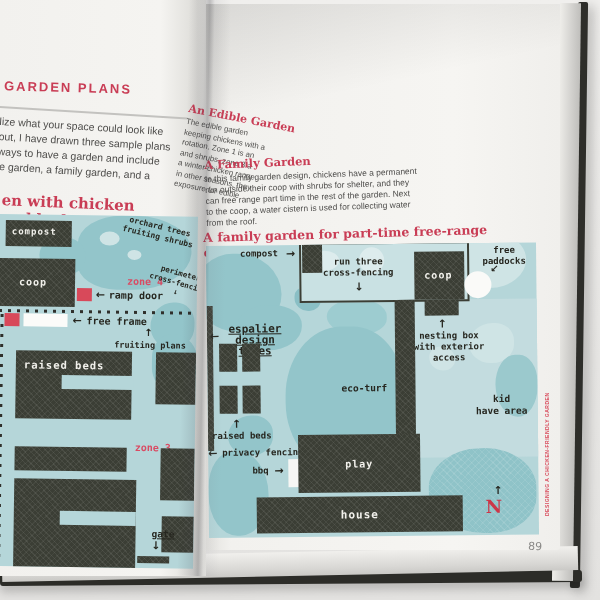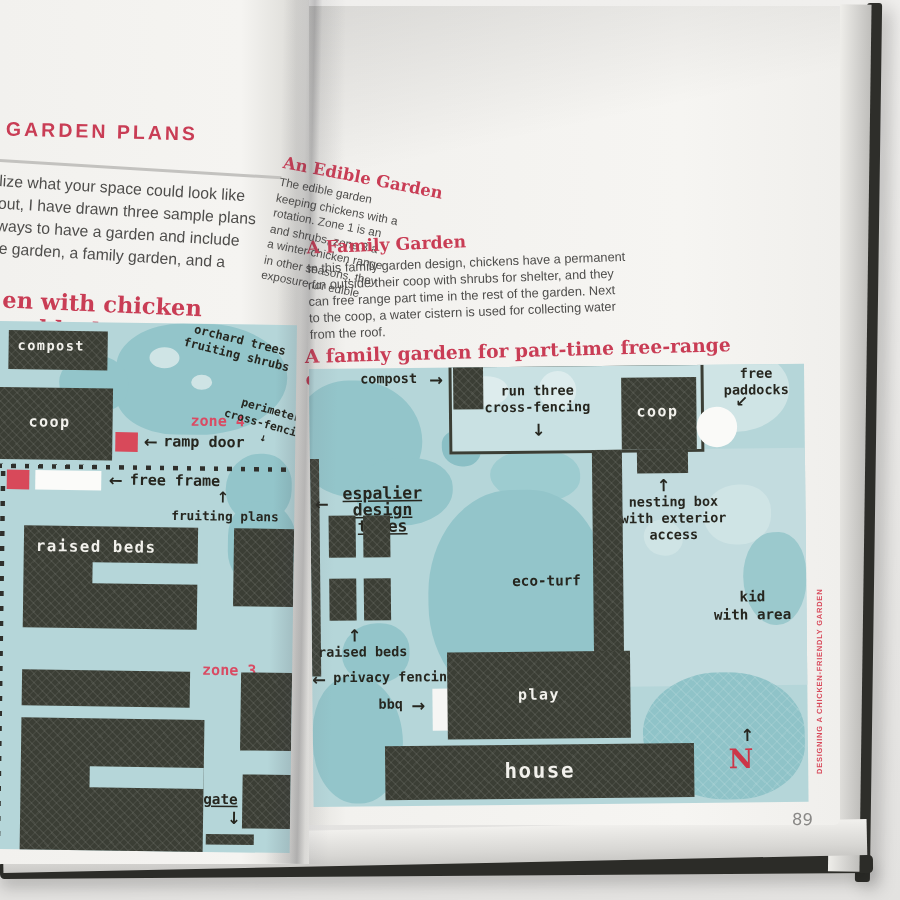--- a/index.html
+++ b/index.html
@@ -108,21 +108,21 @@
       <div class="abs dark" style="left:158px;top:136px;width:40px;height:52px;"></div>
 
       <div class="lbl redlbl" style="left:138px;top:226px;font-size:10px;">zone 3</div>
 
       <div class="abs dark" style="left:18px;top:232px;width:112px;height:24px;"></div>
       <div class="abs dark" style="left:18px;top:264px;width:122px;height:90px;"></div>
       <div class="abs" style="left:64px;top:296px;width:76px;height:14px;background:#b5d6d9;"></div>
       <div class="abs dark" style="left:164px;top:232px;width:34px;height:52px;"></div>
       <div class="abs dark" style="left:166px;top:300px;width:32px;height:36px;"></div>
 
-      <div class="lbl" style="left:140px;top:312px;font-size:9.5px;text-decoration:underline;">gate</div>
+      <div class="lbl" style="left:156px;top:312px;font-size:9.5px;text-decoration:underline;">gate</div>
       <div class="arr" style="left:156px;top:323px;font-size:11px;">↓</div>
       <div class="abs dark" style="left:142px;top:340px;width:32px;height:7px;"></div>
     </div>
   </div>
 
   <div class="abs" id="right-page" style="left:206px;top:4px;width:354px;height:546px;background:linear-gradient(90deg,#e3e2de 0%,#f2f1ee 7%,#f6f5f2 70%,#f0efec 100%);border-radius:0 6px 4px 0;">
 
     <div class="abs" style="left:-16px;top:98px;width:155px;transform:rotate(11deg);transform-origin:left top;">
       <div class="serif-red" style="font-size:11px;">An Edible Garden</div>
       <div class="bodytxt" style="font-size:7.8px;line-height:10.5px;margin-top:2px;">
@@ -197,21 +197,21 @@
       </div>
       <div class="arr" style="left:284px;top:20px;font-size:10px;">↙</div>
 
       <div class="abs dark" style="left:188px;top:56px;width:20px;height:140px;"></div>
       <div class="abs dark" style="left:0;top:60px;width:6px;height:145px;"></div>
 
       <div class="lbl" style="left:134px;top:138px;font-size:9.5px;">eco-turf</div>
 
       <div class="lbl ctr" style="left:245px;top:150px;width:62px;font-size:9.5px;line-height:12px;white-space:normal;margin-left:18px;">
         <div>kid</div>
-        <div>with area</div>
+        <div>have area</div>
       </div>
 
       <div class="arr" style="left:3px;top:84px;font-size:11px;">←</div>
       <div class="lbl ctr" style="left:16px;top:78px;width:64px;font-size:11px;line-height:11px;white-space:normal;text-decoration:underline;">
         <div>espalier</div>
         <div>design trees</div>
       </div>
 
       <div class="abs dark" style="left:12px;top:98px;width:18px;height:28px;"></div>
       <div class="abs dark" style="left:35px;top:98px;width:18px;height:28px;"></div>
@@ -224,21 +224,21 @@
       <div class="lbl" style="left:14px;top:202px;font-size:9px;">privacy fencing</div>
 
       <div class="lbl" style="left:44px;top:220px;font-size:9px;">bbq</div>
       <div class="arr" style="left:66px;top:219px;font-size:11px;">→</div>
       <div class="abs" style="left:80px;top:214px;width:14px;height:28px;background:#f6f6f4;"></div>
 
       <div class="abs dark flexc" style="left:90px;top:190px;width:122px;height:58px;">
         <span class="lbl wlbl" style="position:static;font-size:10px;">play</span>
       </div>
       <div class="abs dark flexc" style="left:48px;top:252px;width:206px;height:36px;">
-        <span class="lbl wlbl" style="position:static;font-size:14px;text-align:right;">house</span>
+        <span class="lbl wlbl" style="position:static;font-size:11px;text-align:right;">house</span>
       </div>
 
       <div class="arr" style="left:285px;top:241px;font-size:11px;">↑</div>
       <div class="abs" style="left:277px;top:253px;font-family:'DejaVu Serif',serif;font-weight:bold;font-size:18px;color:#cc3648;">N</div>
     </div>
 
     <div class="abs" style="left:338px;top:382px;height:130px;writing-mode:vertical-rl;transform:rotate(180deg);font-size:5px;font-weight:bold;letter-spacing:0.5px;color:#d8495a;font-family:'Liberation Sans',sans-serif;">DESIGNING A CHICKEN-FRIENDLY GARDEN</div>
     <div class="abs" style="left:322px;top:536px;font-size:11px;color:#8a8987;transform:rotate(2deg);">89</div>
 
     <div class="abs" style="left:0;top:0;width:354px;height:140px;background:linear-gradient(168deg,rgba(0,0,0,0.10),rgba(0,0,0,0) 55%);pointer-events:none;"></div>

